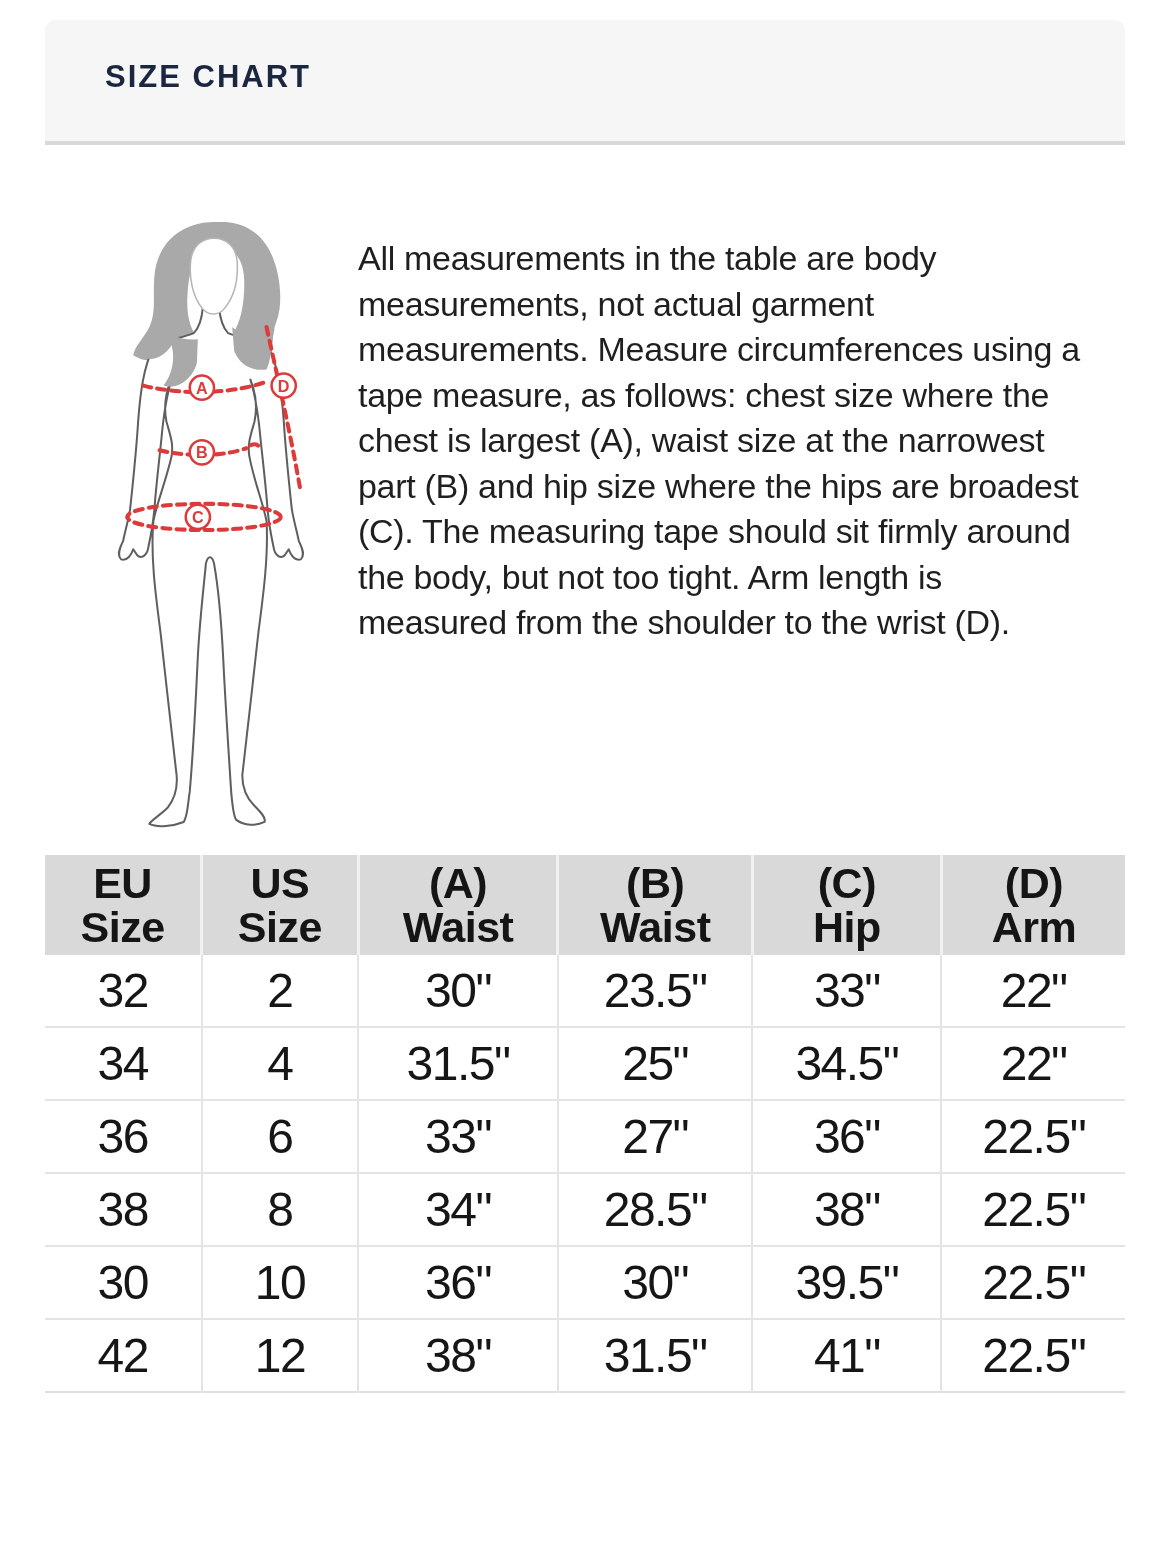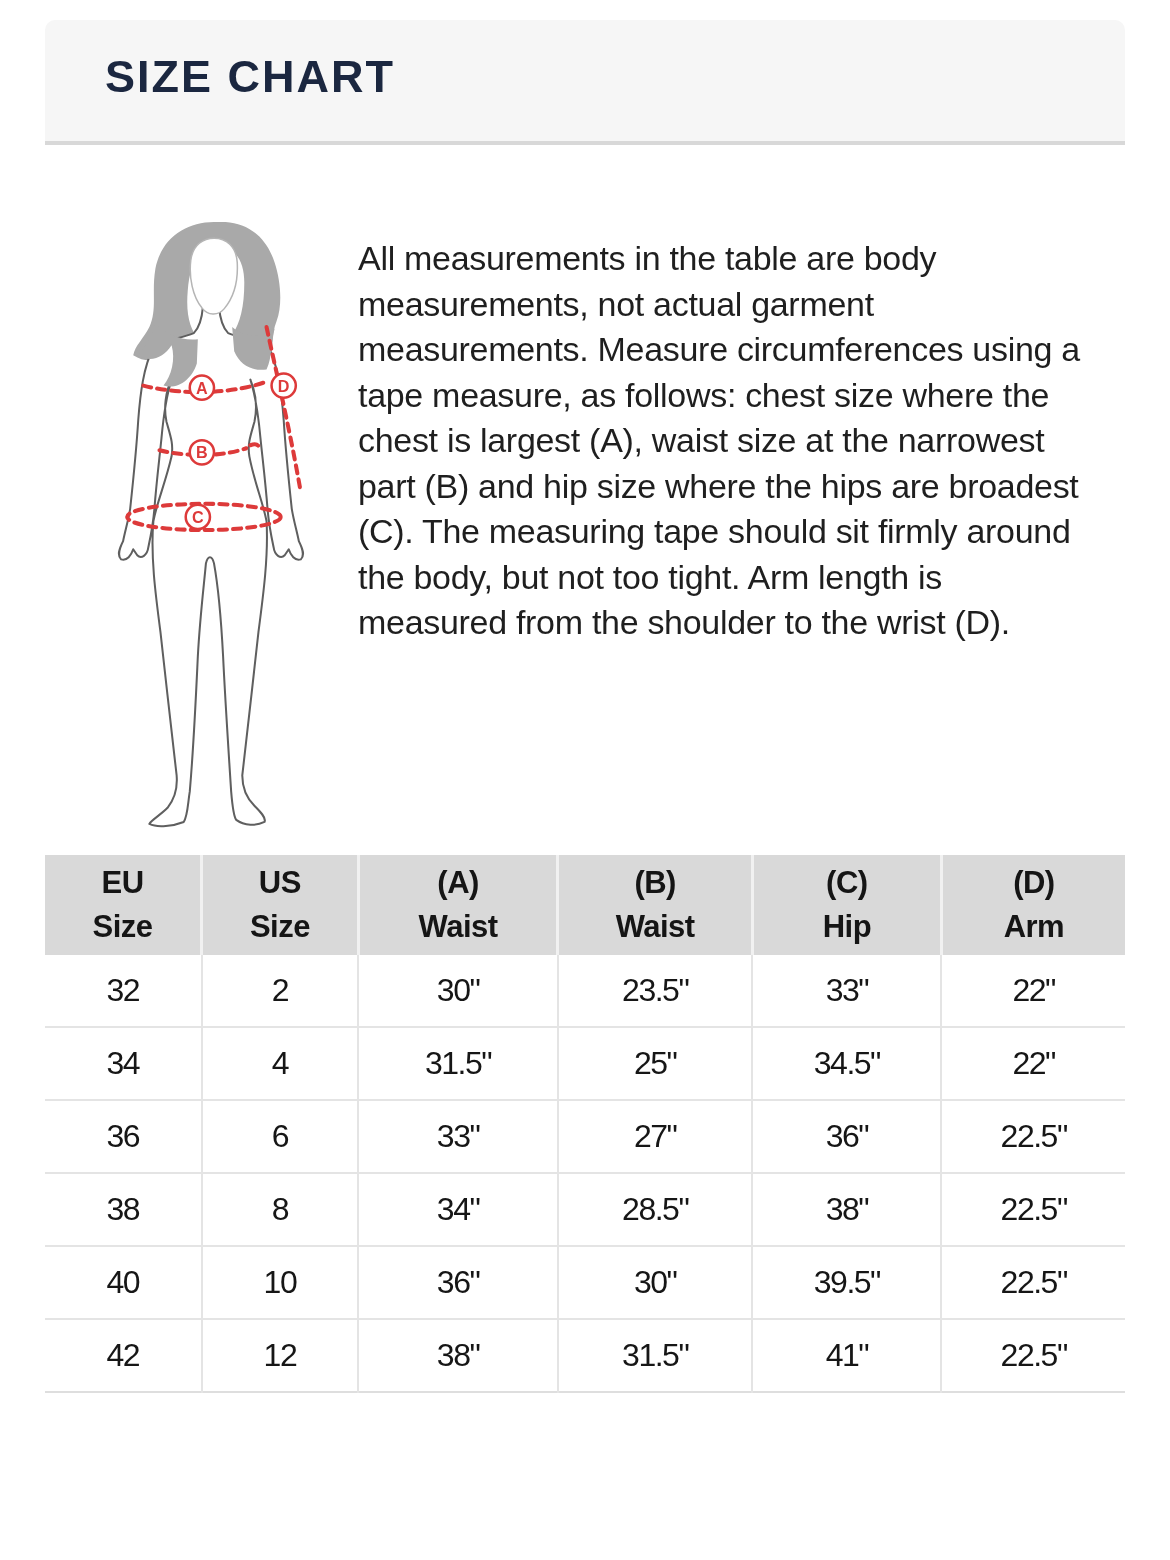--- a/index.html
+++ b/index.html
@@ -9,21 +9,21 @@
     background:#ffffff;
   }
   
   .header-band {
     position:absolute; left:45px; top:20px; width:1080px; height:121px;
     background:#f6f6f6; border-bottom:4px solid #d8d8d8;
     border-radius:10px 10px 0 0;
     display:flex; align-items:center;
   }
   .page-title {
-    margin:0 0 8px 60px; font-size:45px; font-weight:700;
+    margin:0 0 8px 60px; font-size:31px; font-weight:700;
     letter-spacing:2px; color:#1b2740;
   }
   
   .figure-wrap { position:absolute; left:92px; top:222px; width:244px; height:606px; }
   
   .intro {
     position:absolute; left:358px; top:236px; width:726px;
     margin:0; font-size:34px; line-height:45.5px; letter-spacing:-0.3px; color:#1f1f1f;
   }
   
@@ -32,27 +32,27 @@
     border-collapse:collapse; table-layout:fixed; text-align:center;
     border-bottom:2px solid #dedede;
   }
   .size-table col.c1, .size-table col.c2 { width:14.5%; }
   .size-table col.c3 { width:18.5%; }
   .size-table col.c4 { width:18%; }
   .size-table col.c5 { width:17.5%; }
   .size-table col.c6 { width:17%; }
   .size-table th {
     background:#d9d9d9; height:100px; padding:0;
-    font-size:31px; font-weight:700; line-height:44px; color:#151515;
+    font-size:43px; font-weight:700; line-height:44px; color:#151515;
     border-left:3px solid #f1f1f1; letter-spacing:-0.5px;
   }
   .size-table th:first-child { border-left:none; }
   .size-table td {
     height:71px; padding:0;
-    font-size:32px; font-weight:400; letter-spacing:-1.5px; color:#161616;
+    font-size:48px; font-weight:400; letter-spacing:-1.5px; color:#161616;
     border-left:2px solid #e4e4e4; border-top:2px solid #e4e4e4;
   }
   .size-table td:first-child { border-left:none; }
   .size-table tbody tr:first-child td { border-top:none; }
 </style>
 </head>
 <body>
 
 <div class="page">
 
@@ -218,21 +218,21 @@
         </tr>
         <tr>
           <td>38</td>
           <td>8</td>
           <td>34"</td>
           <td>28.5"</td>
           <td>38"</td>
           <td>22.5"</td>
         </tr>
         <tr>
-          <td>40</td>
+          <td>30</td>
           <td>10</td>
           <td>36"</td>
           <td>30"</td>
           <td>39.5"</td>
           <td>22.5"</td>
         </tr>
         <tr>
           <td>42</td>
           <td>12</td>
           <td>38"</td>

